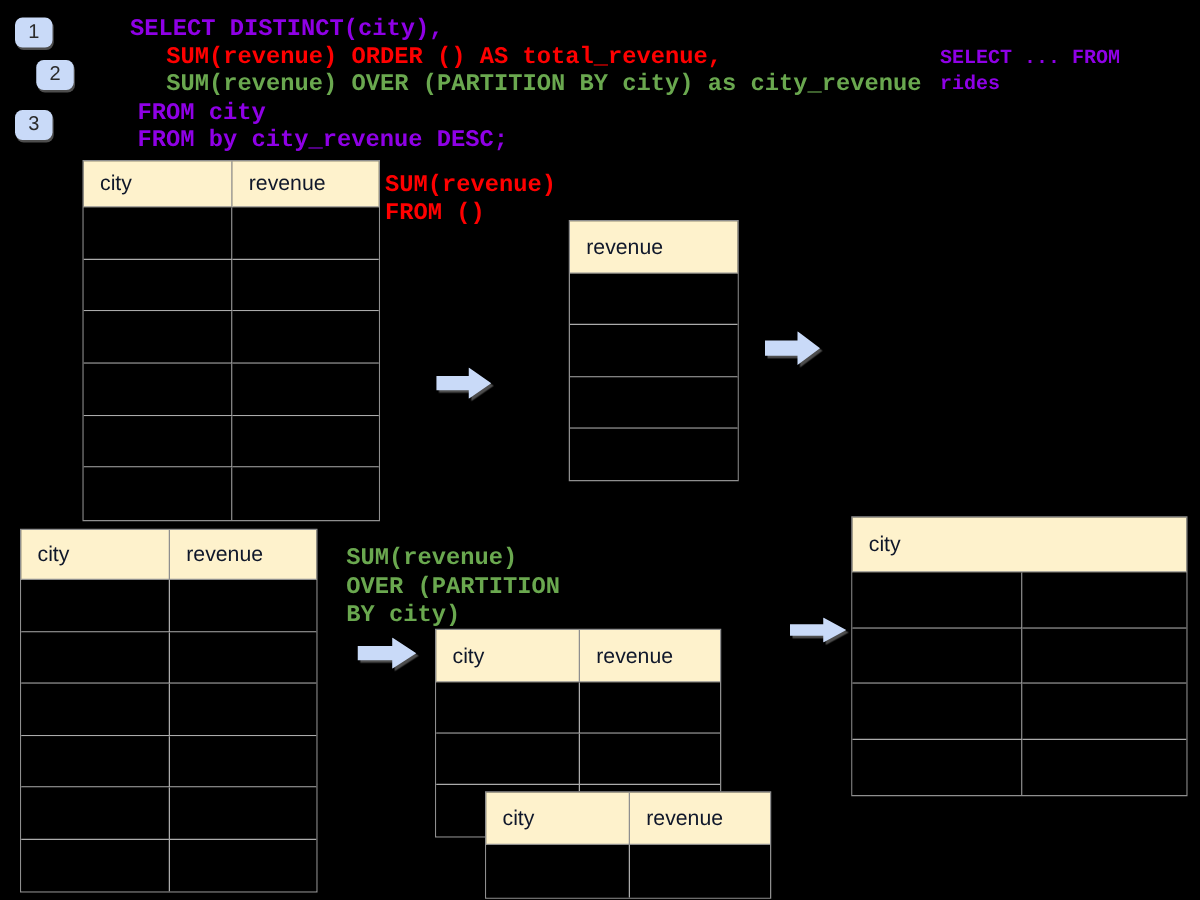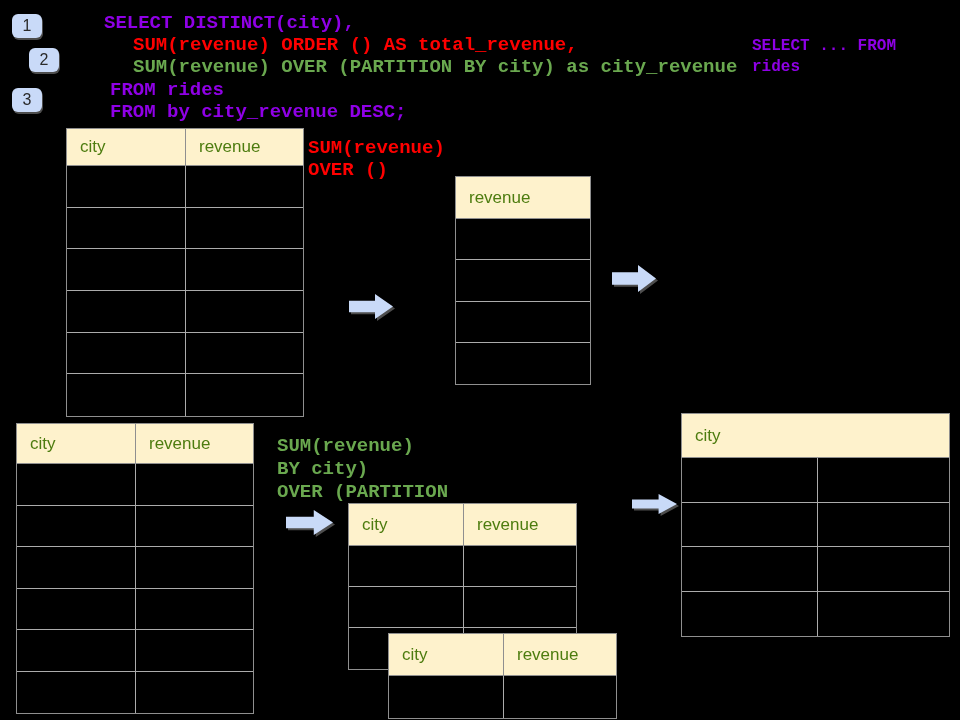--- a/index.html
+++ b/index.html
@@ -46,57 +46,57 @@
     border-right:1px solid #ababab;
     border-bottom:1px solid #ababab;
     background:#000;
   }
   .tr .td:last-child{border-right:none;flex:1;}
   .tbl .tr:last-child .td{border-bottom:none;}
   .thead .td{
     background:var(--header_cream);
     border-right-color:#8f8f8f;
     border-bottom-color:#8f8f8f;
-    color:#4d7c0f;font-size:17px;
+    color:#0f172a;font-size:17px;
     display:flex;align-items:center;
     padding-left:13px;
   }
 
   
   .arrow{position:absolute;filter:drop-shadow(2px 2px 0 rgba(85,85,85,.9));}
   .arrow svg{display:block;width:100%;height:100%;}
   .arrow polygon{fill:var(--arrow_blue);}
 </style>
 </head>
 <body>
 
 <div class="badge" style="left:12px;top:14px;">1</div>
 <div class="badge" style="left:29px;top:48px;">2</div>
 <div class="badge" style="left:12px;top:88px;">3</div>
 
 <div class="abs code c-purple" style="left:104px;top:12px;">SELECT DISTINCT(city),</div>
 <div class="abs code c-red" style="left:133px;top:34px;">SUM(revenue) ORDER () AS total_revenue,</div>
 <div class="abs code c-green" style="left:133px;top:56px;">SUM(revenue) OVER (PARTITION BY city) as city_revenue</div>
-<div class="abs code c-purple" style="left:110px;top:79px;">FROM rides</div>
+<div class="abs code c-purple" style="left:110px;top:79px;">FROM city</div>
 <div class="abs code c-purple" style="left:110px;top:101px;">FROM by city_revenue DESC;</div>
 
 <div class="abs" style="left:752px;top:36px;text-decoration:underline;">
   <div class="code small c-purple">SELECT ... FROM</div>
   <div class="code small c-purple">rides</div>
 </div>
 
 <div class="abs" style="left:308px;top:137px;">
   <div class="code c-red">SUM(revenue)</div>
-  <div class="code c-red">OVER ()</div>
+  <div class="code c-red">FROM ()</div>
 </div>
 
 <div class="abs" style="left:277px;top:435px;">
   <div class="code c-green" style="line-height:23px;">SUM(revenue)</div>
+  <div class="code c-green" style="line-height:23px;">OVER (PARTITION</div>
   <div class="code c-green" style="line-height:23px;">BY city)</div>
-  <div class="code c-green" style="line-height:23px;">OVER (PARTITION</div>
 </div>
 
 <div class="tbl" style="left:66px;top:128px;width:238px;">
     <div class="tr thead" style="height: 37px;">
       <div class="td th" style="width: 119px;">city</div>
       <div class="td th" style="width: 119px;">revenue</div>
     </div>
     <div class="tr" style="height: 41.67px;">
       <div class="td" style="width: 119px;"></div>
       <div class="td" style="width: 119px;"></div>

